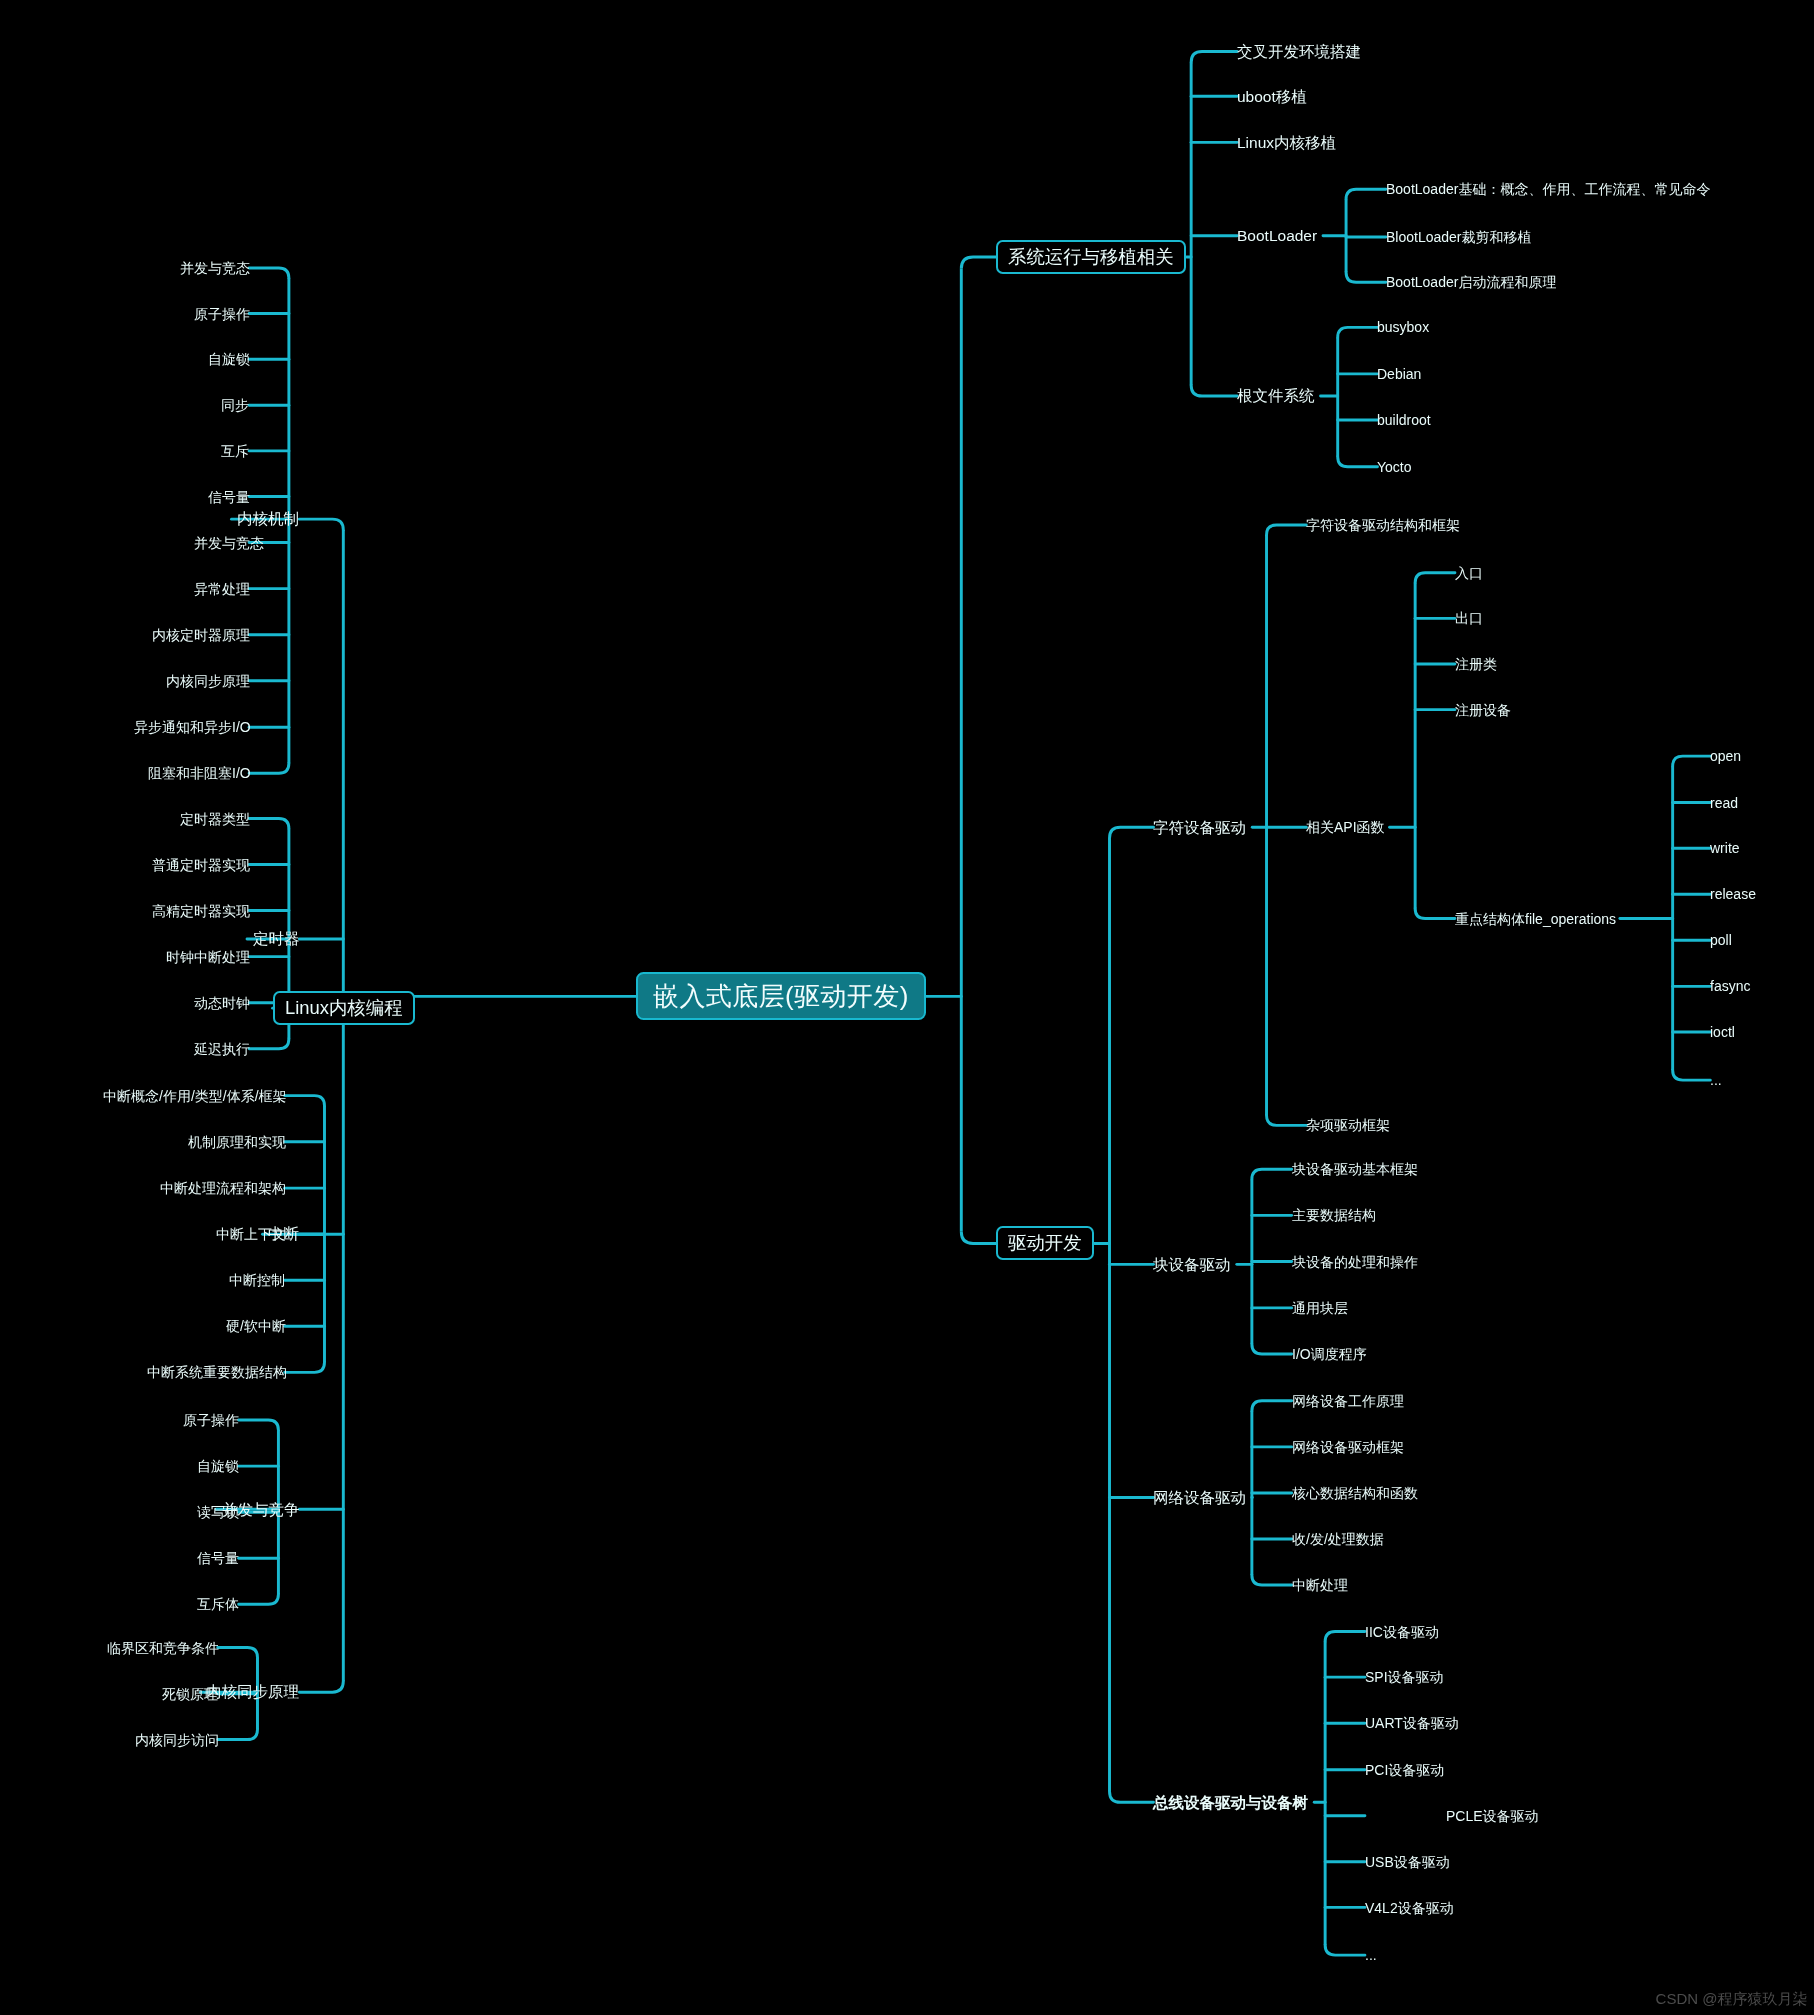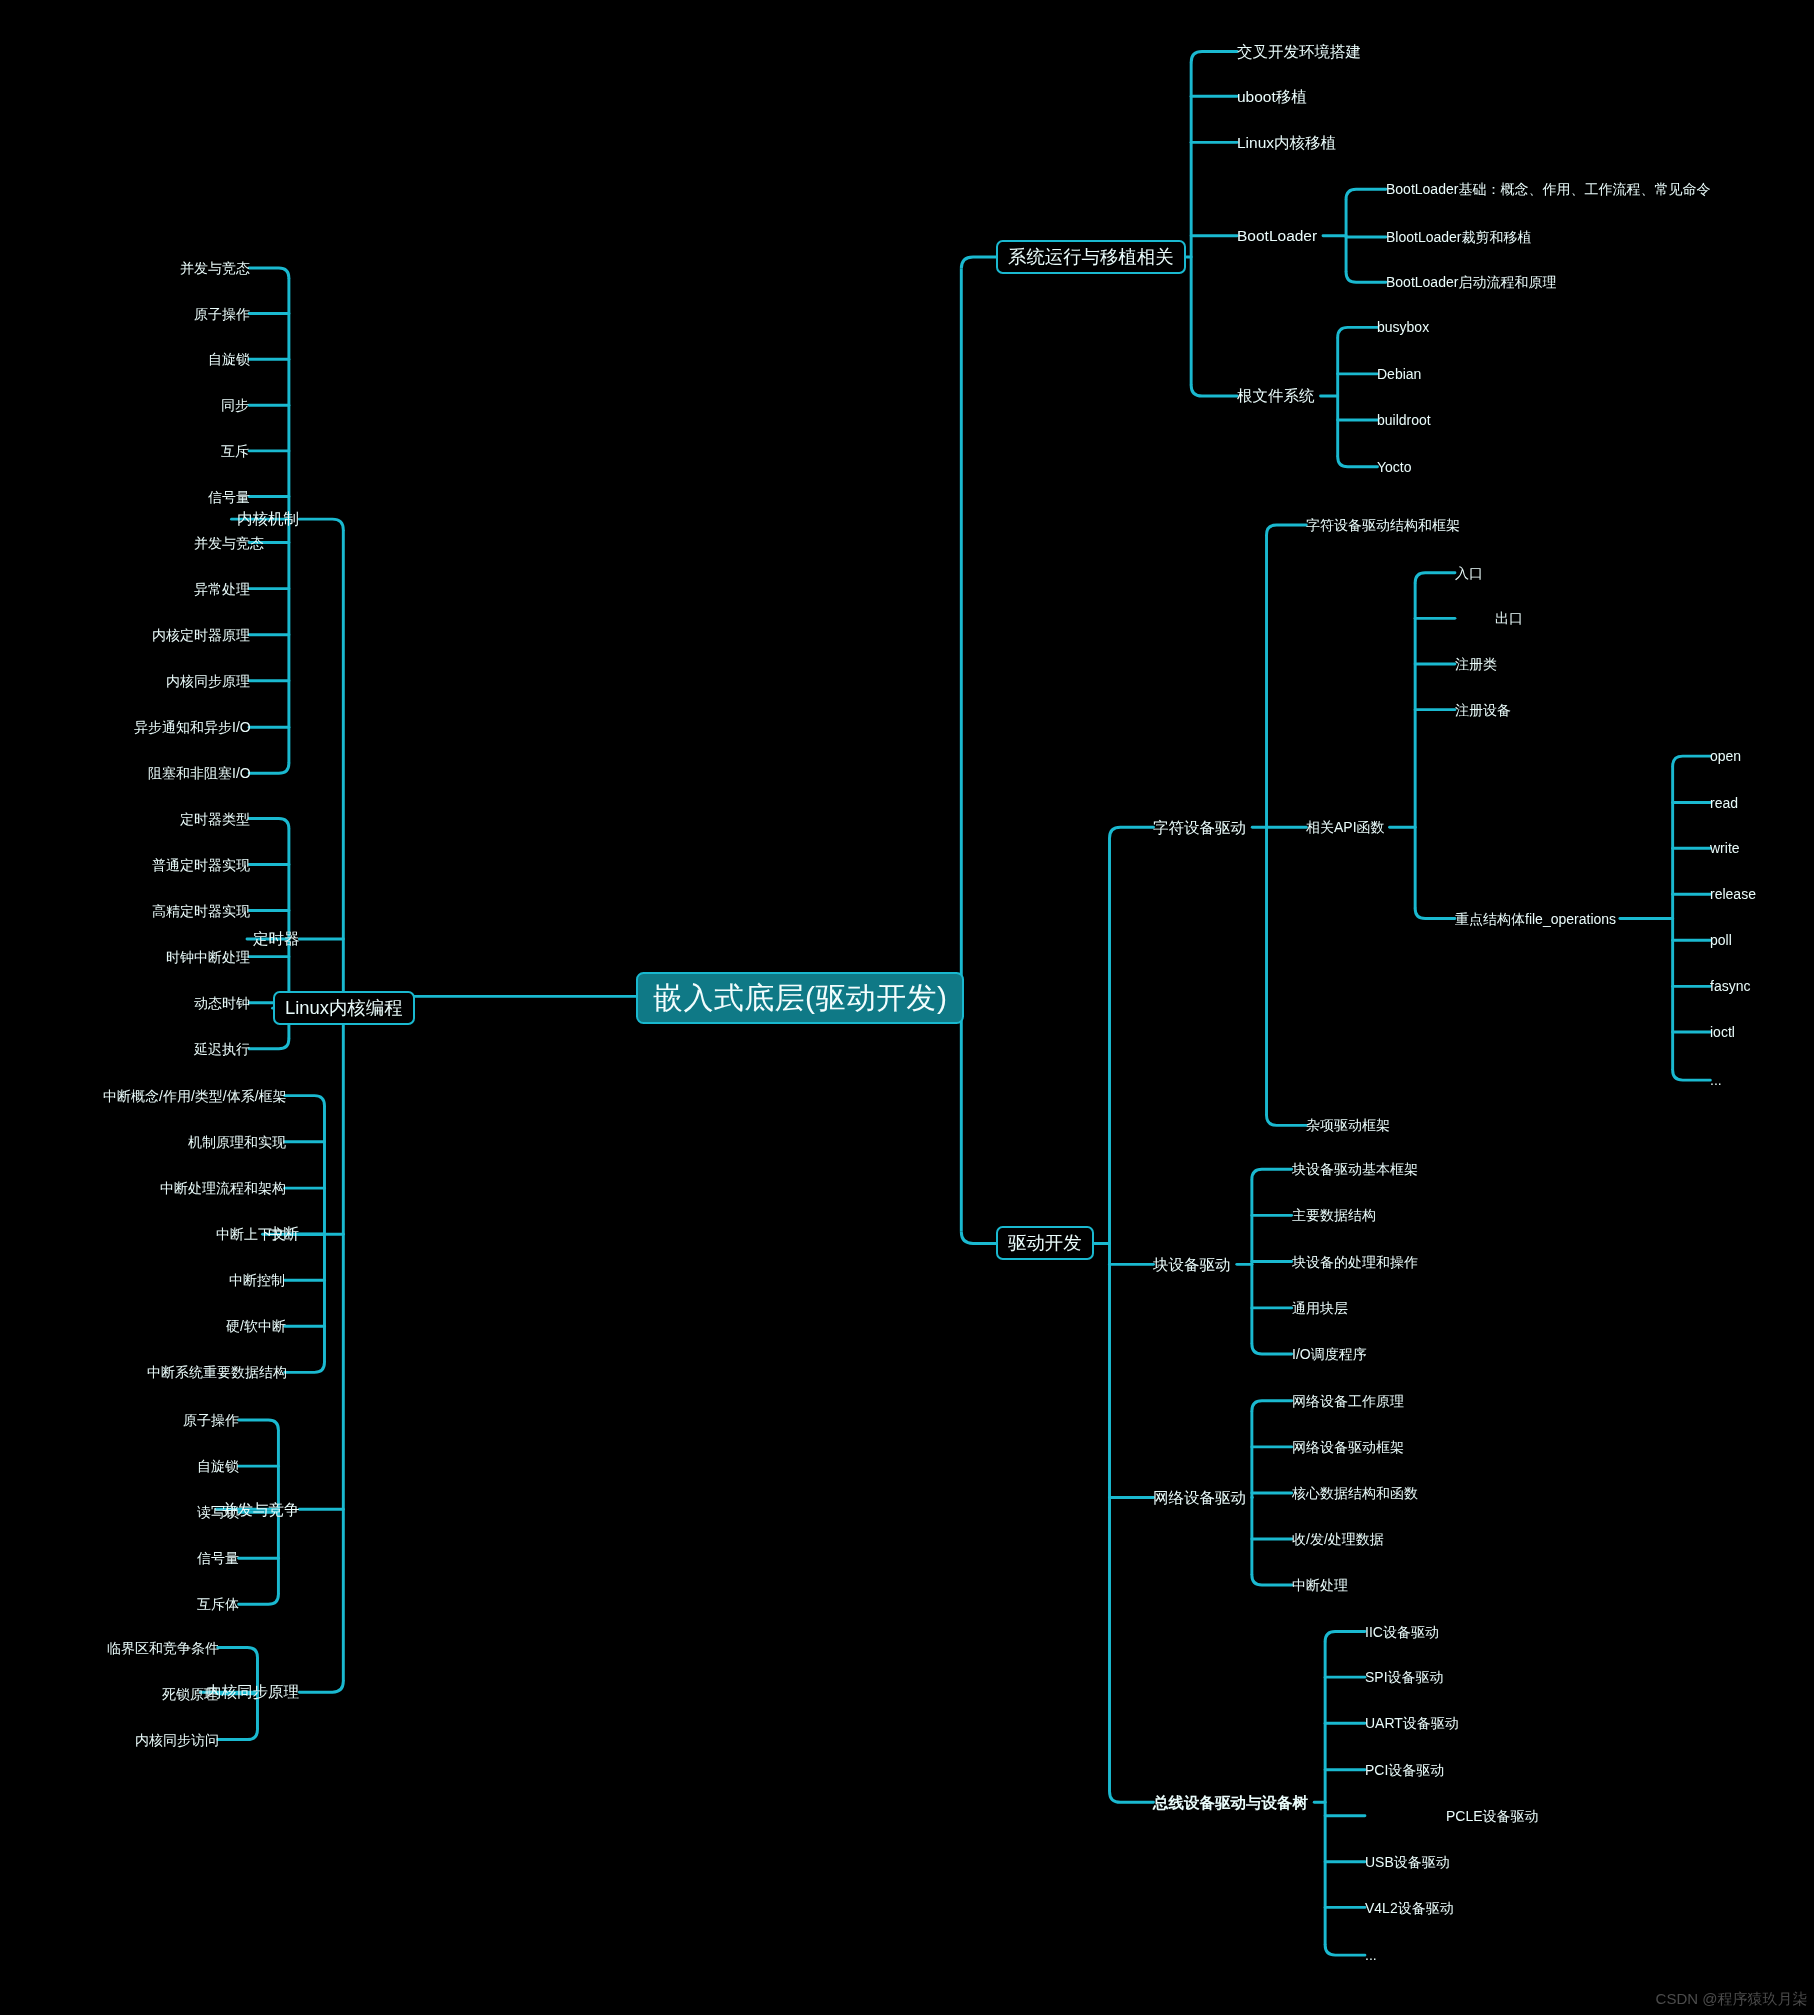--- a/index.html
+++ b/index.html
@@ -1,20 +1,20 @@
 <!DOCTYPE html>
 <html style="font-size:6.7px"><head>
 <meta charset="utf-8">
 <style>
   html,body{margin:0;padding:0;background:#000;}
   #stage{position:relative;width:1815px;height:2015px;background:#000;overflow:hidden;
          font-family:"Liberation Sans","DejaVu Sans",sans-serif;}
   svg#links{position:absolute;left:0;top:0;width:1815px;height:2015px;}
   .node{position:absolute;color:#eafcfb;white-space:nowrap;line-height:1;}
-  .lvl-root{font-size:30px;color:#f2fdfd;background:#0f7986;border:2.1px solid #18b8cf;
+  .lvl-root{font-size:26px;color:#f2fdfd;background:#0f7986;border:2.1px solid #18b8cf;
             border-radius:7.5px;padding:9.2px 15px;letter-spacing:0.4px;}
   .lvl-1{font-size:18.4px;color:#eafcfb;background:#000;border:2.1px solid #1ab9d0;
          border-radius:6.7px;padding:5.9px 10px;}
   .lvl-2{font-size:15.5px;}
   .lvl-3{font-size:14px;}
   .lvl-4{font-size:14px;}
   .watermark{position:absolute;right:7.5px;bottom:5.9px;color:#4b4b4b;font-size:15px;}
 </style>
 </head>
 <body>
@@ -161,21 +161,21 @@
       <div class="node lvl-3" style="top: 275px; left: 1386px;"><span>BootLoader启动流程和原理</span></div>
       <div class="node lvl-2" style="top: 388px; left: 1237px;"><span>根文件系统</span></div>
       <div class="node lvl-3" style="top: 320px; left: 1377px;"><span>busybox</span></div>
       <div class="node lvl-3" style="top: 367px; left: 1377px;"><span>Debian</span></div>
       <div class="node lvl-3" style="top: 413px; left: 1377px;"><span>buildroot</span></div>
       <div class="node lvl-3" style="top: 460px; left: 1377px;"><span>Yocto</span></div>
       <div class="node lvl-2" style="top: 820px; left: 1153px;"><span>字符设备驱动</span></div>
       <div class="node lvl-3" style="top: 518px; left: 1306px;"><span>字符设备驱动结构和框架</span></div>
       <div class="node lvl-3" style="top: 820px; left: 1306px;"><span>相关API函数</span></div>
       <div class="node lvl-4" style="top: 566px; left: 1455px;"><span>入口</span></div>
-      <div class="node lvl-4" style="top: 611px; left: 1455px; margin-left: 40px;"><span>出口</span></div>
+      <div class="node lvl-4" style="top: 611px; left: 1455px;"><span>出口</span></div>
       <div class="node lvl-4" style="top: 657px; left: 1455px;"><span>注册类</span></div>
       <div class="node lvl-4" style="top: 703px; left: 1455px;"><span>注册设备</span></div>
       <div class="node lvl-4" style="top: 912px; left: 1455px;"><span>重点结构体file_operations</span></div>
       <div class="node lvl-4" style="top: 749px; left: 1710px;"><span>open</span></div>
       <div class="node lvl-4" style="top: 796px; left: 1710px;"><span>read</span></div>
       <div class="node lvl-4" style="top: 841px; left: 1710px;"><span>write</span></div>
       <div class="node lvl-4" style="top: 887px; left: 1710px;"><span>release</span></div>
       <div class="node lvl-4" style="top: 933px; left: 1710px;"><span>poll</span></div>
       <div class="node lvl-4" style="top: 979px; left: 1710px;"><span>fasync</span></div>
       <div class="node lvl-4" style="top: 1025px; left: 1710px;"><span>ioctl</span></div>

